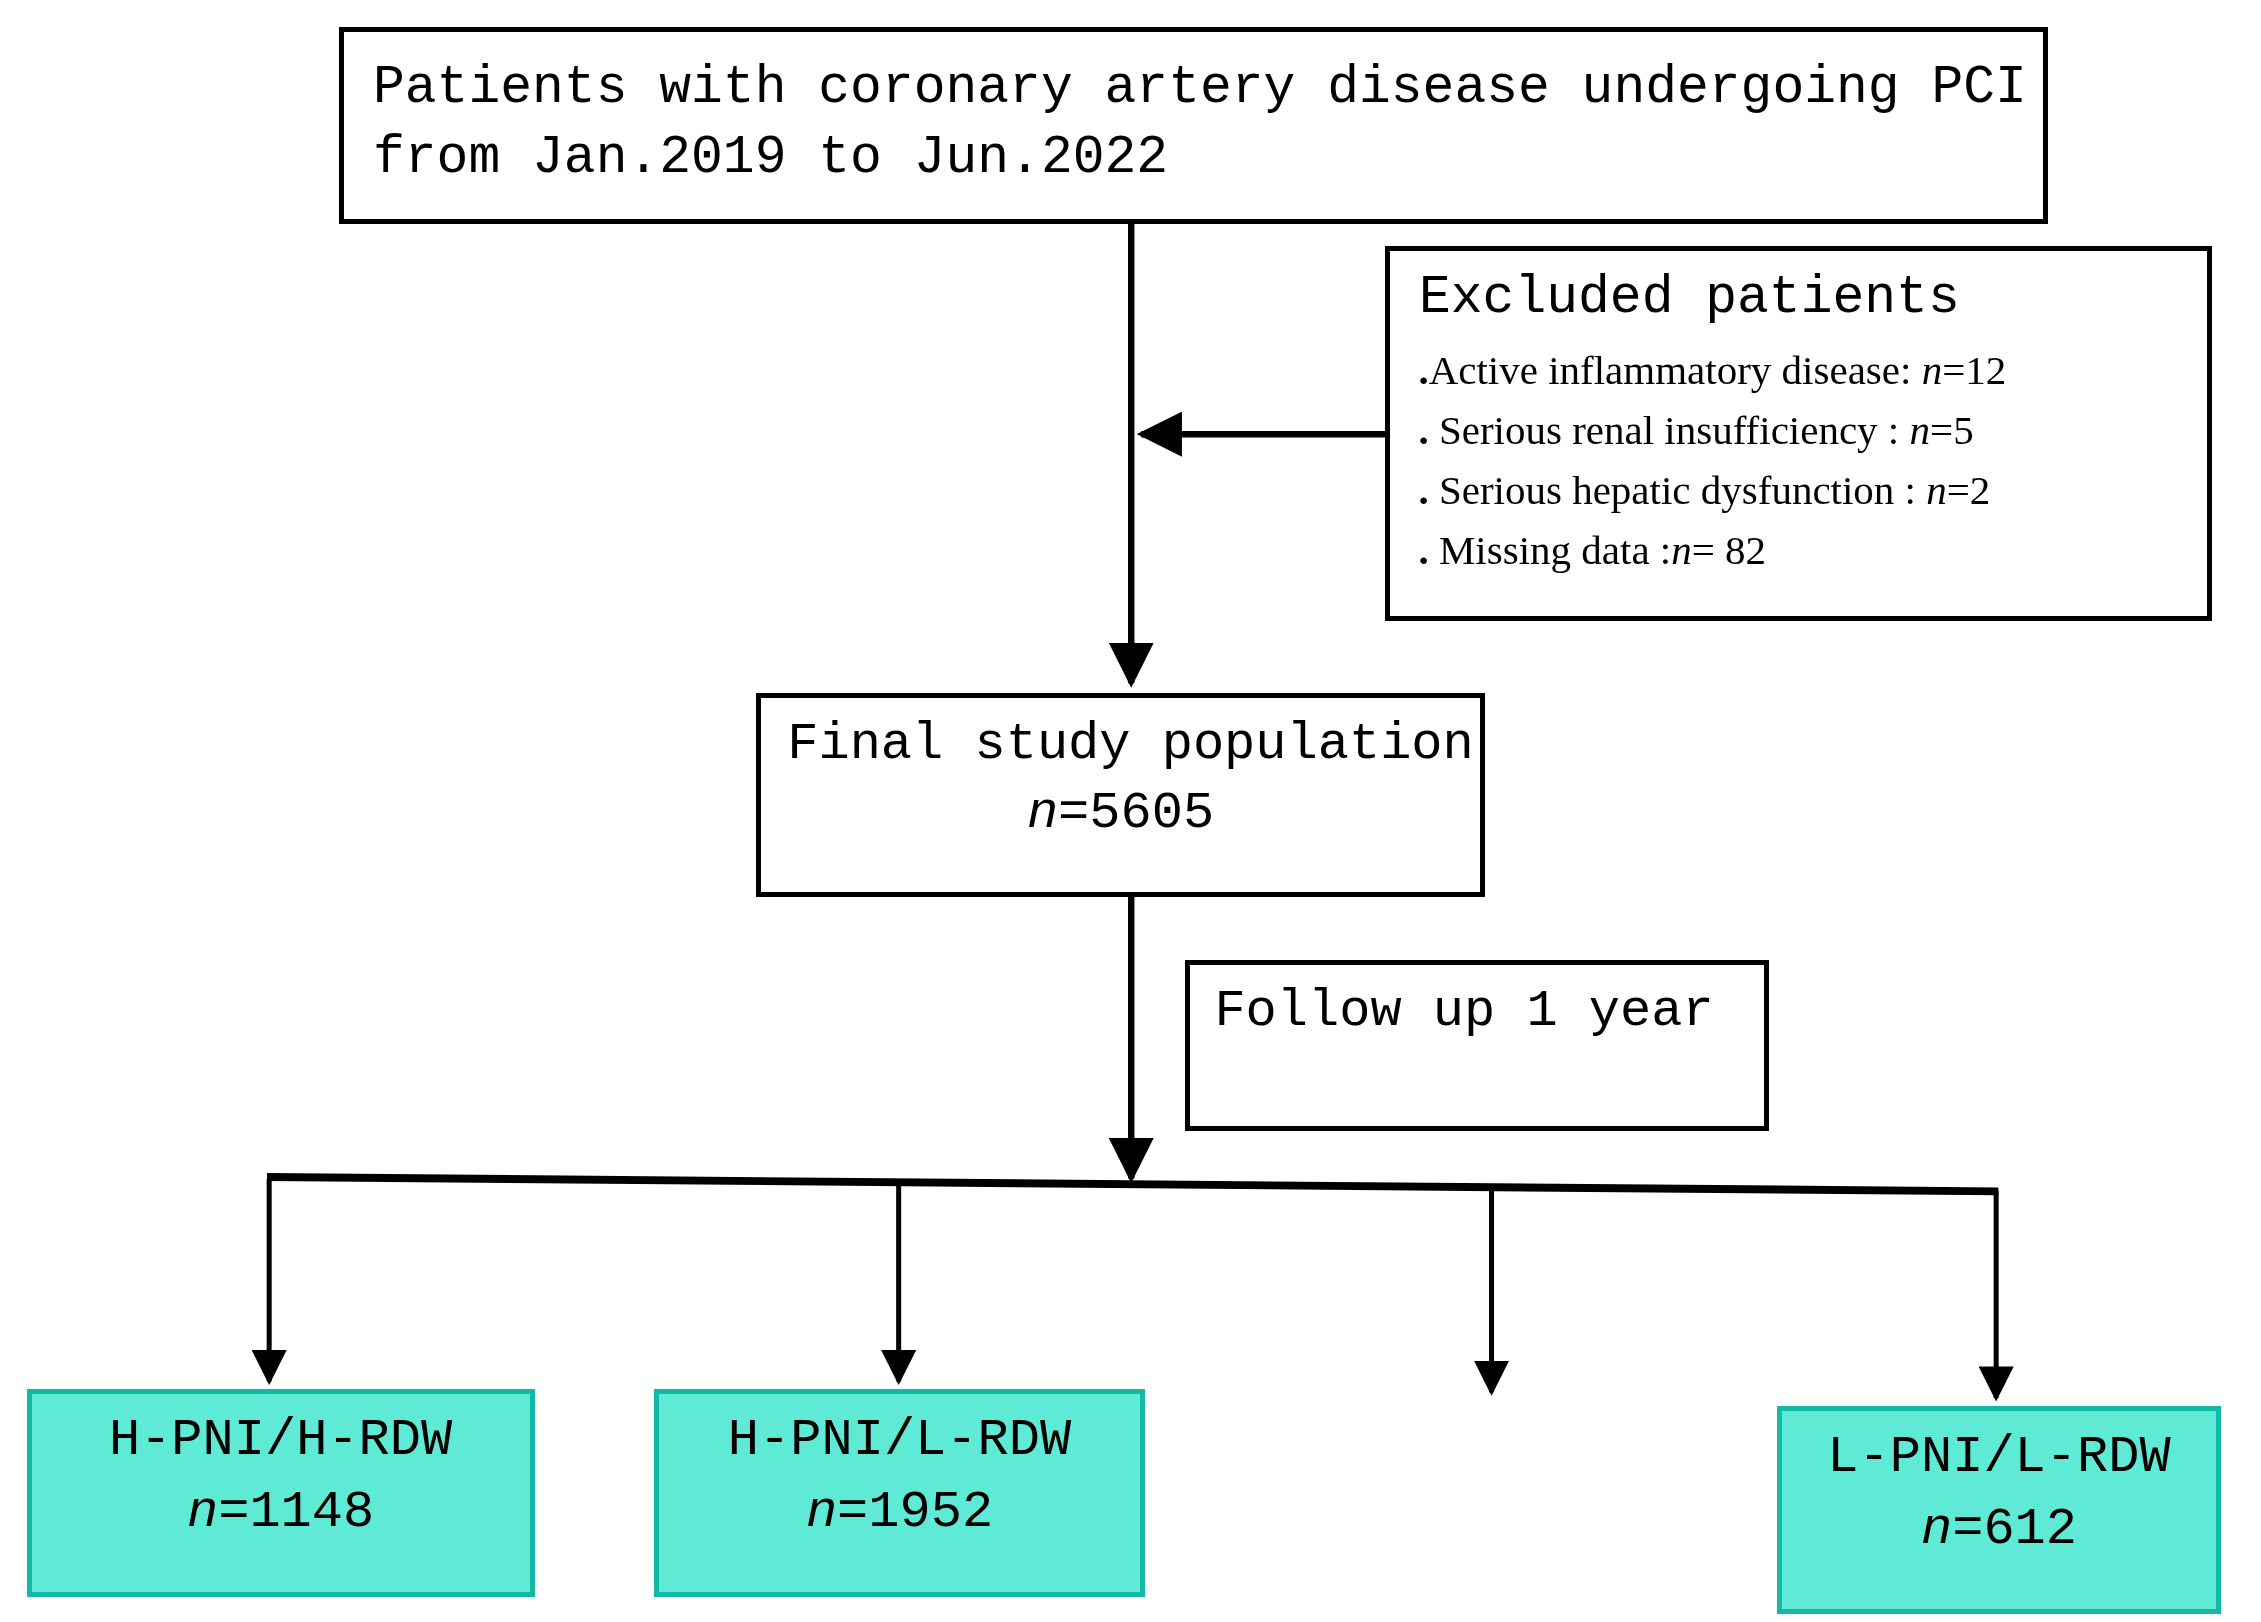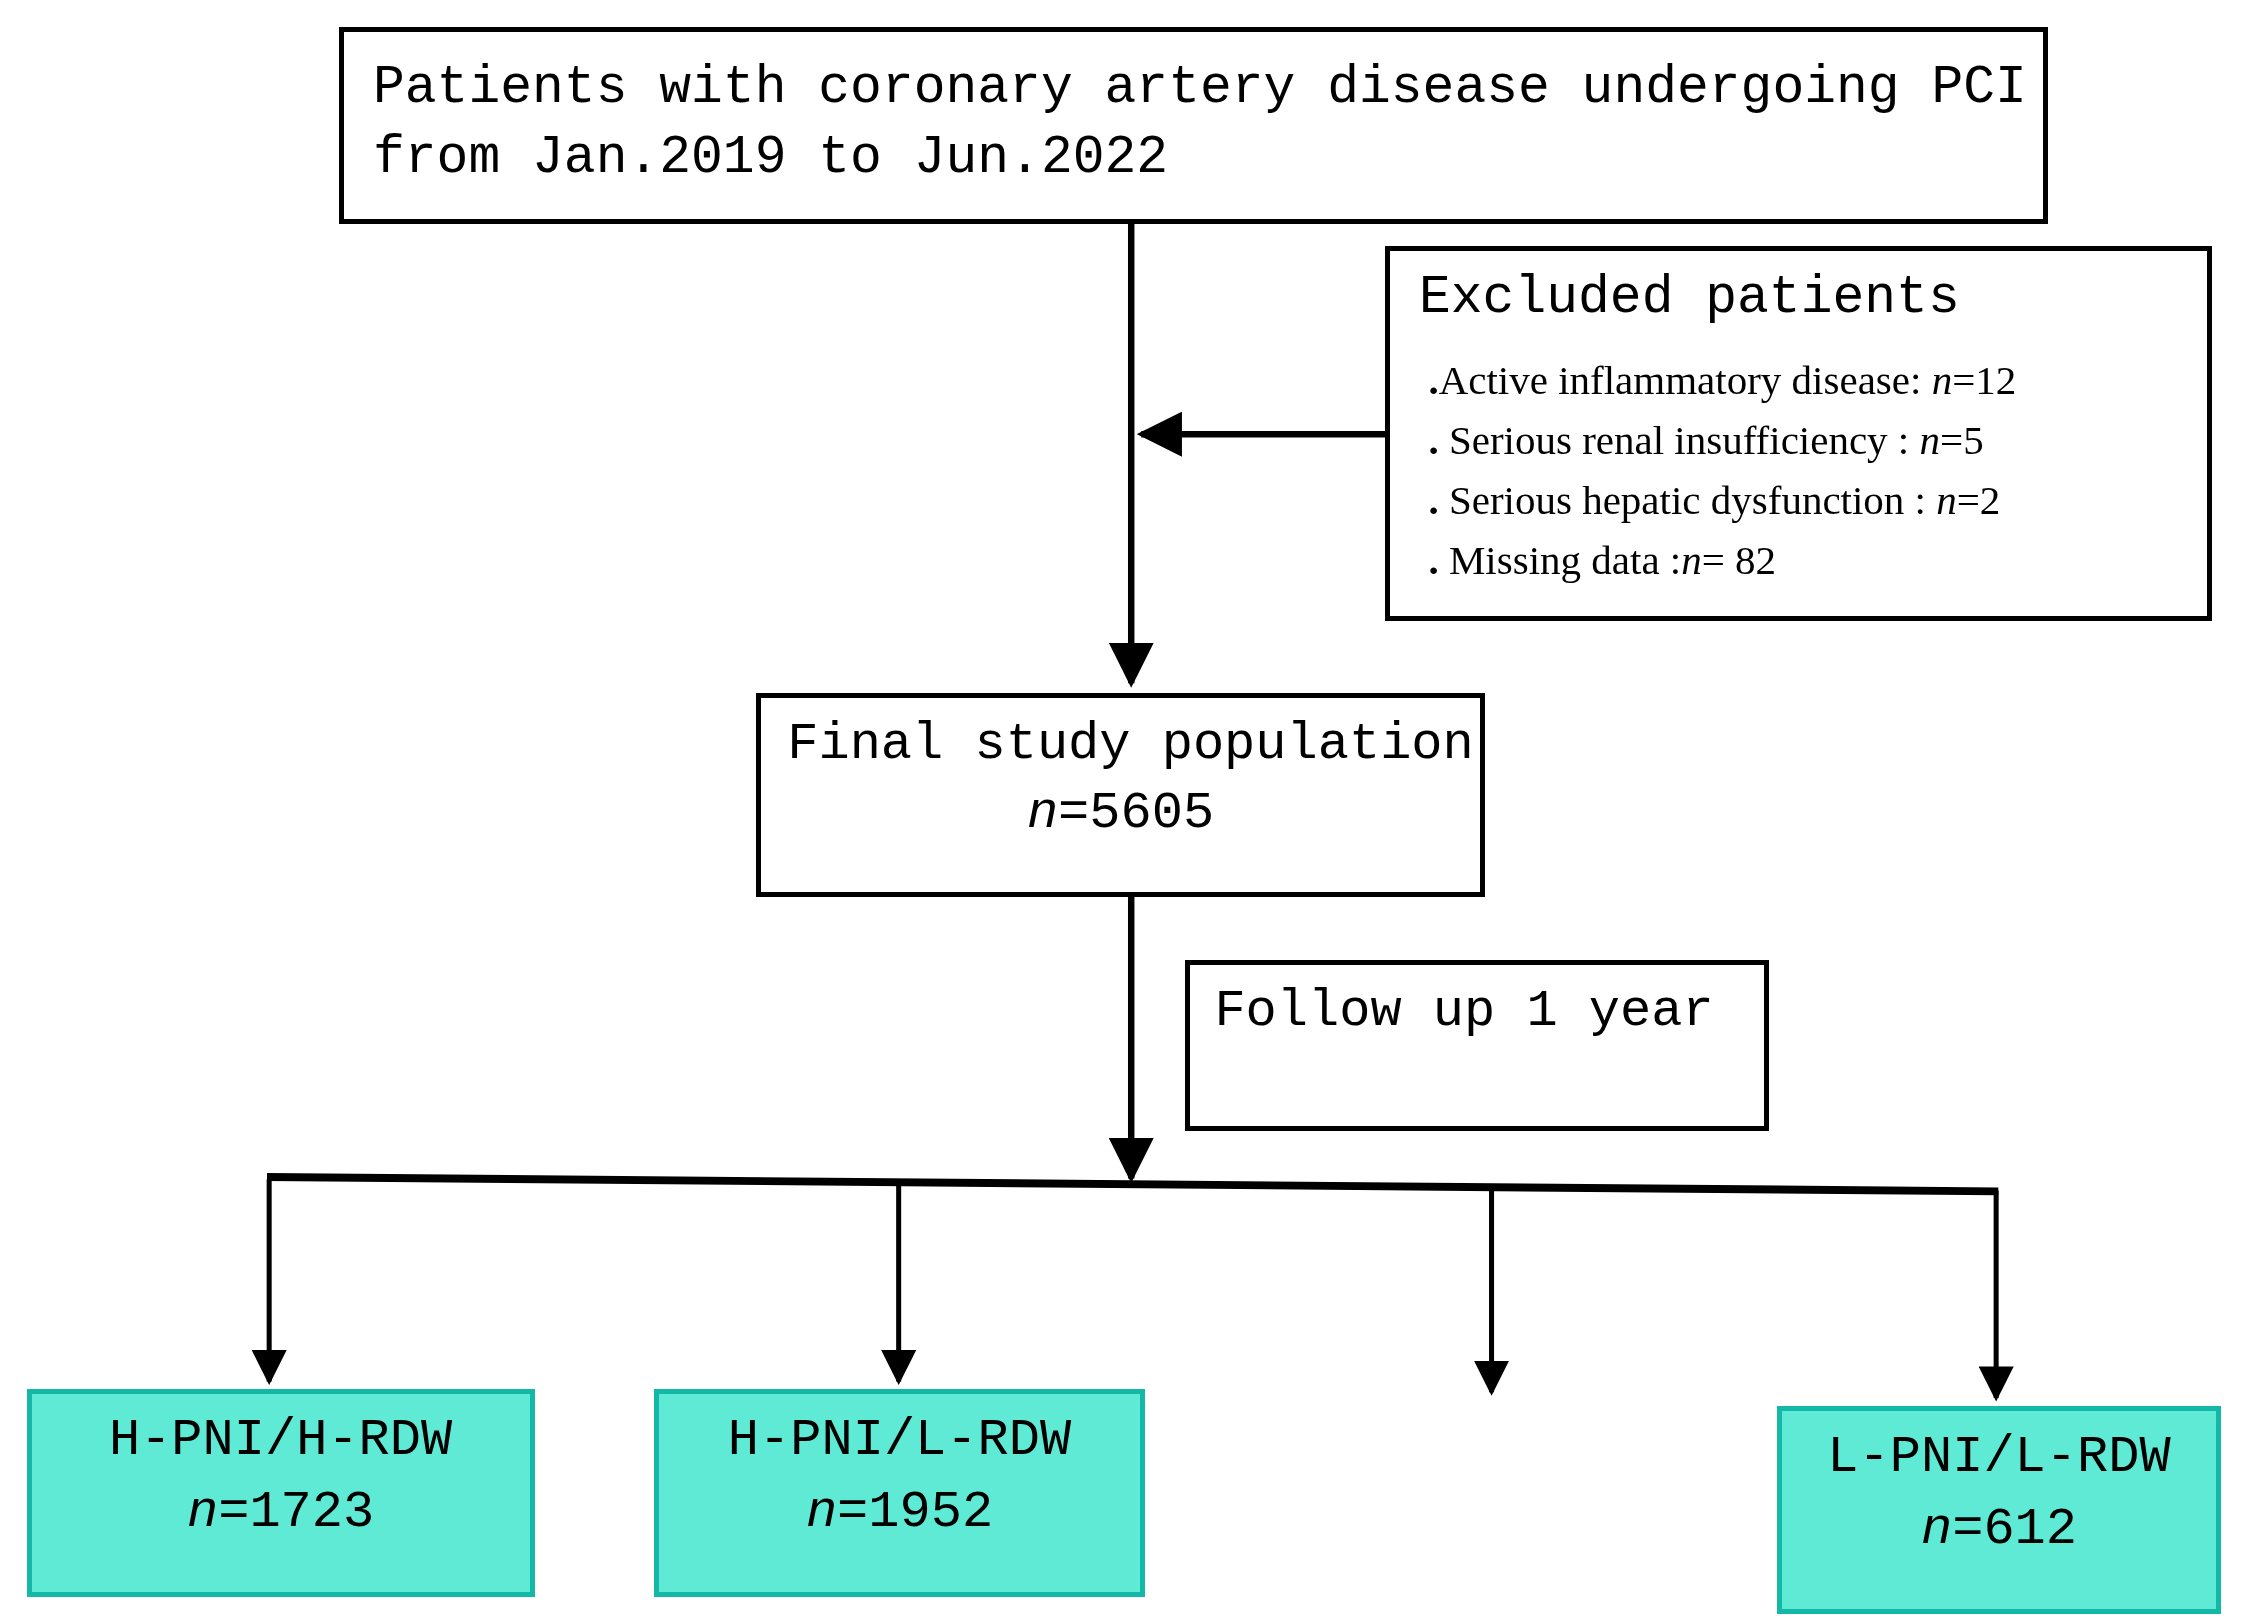--- a/index.html
+++ b/index.html
@@ -15,21 +15,21 @@
 
   
   #box-cohort{left:339px;top:26.6px;width:1709px;height:197px;}
   #box-cohort .line{font-size:53px;line-height:66px;padding-left:29px;white-space:nowrap;}
   #box-cohort .l1{top:23px;}
   #box-cohort .l2{top:93px;}
 
   
   #box-excluded{left:1385px;top:246px;width:827px;height:375px;}
   #box-excluded .head{top:16px;padding-left:29px;font-size:53px;line-height:63px;white-space:nowrap;}
-  #box-excluded ul{list-style:none;margin:14px;padding:0;position:absolute;top:85px;left:24.4px;right:7.2px;}
+  #box-excluded ul{list-style:none;margin:4px;padding:0;position:absolute;top:85px;left:24.4px;right:7.2px;}
   #box-excluded li{font-family:"Liberation Serif", serif;font-size:41px;line-height:60px;
                    white-space:nowrap;}
   #box-excluded li .bullet{font-weight:bold;letter-spacing:0;}
 
   
   #box-final{left:756px;top:693px;width:729px;height:204px;}
   #box-final .l1{top:16px;font-size:52px;line-height:62px;text-align:center;margin-left:20px;}
   #box-final .l2{top:85px;font-size:52px;line-height:62px;text-align:center;}
 
   
@@ -101,21 +101,21 @@
     <div class="txt l1 sans">Final study population</div>
     <div class="txt l2 sans"><span class="ital">n</span><span>=5605</span></div>
   </div>
 
   <div class="box" id="box-follow">
     <div class="txt l1 sans">Follow up 1 year</div>
   </div>
 
   <div class="gbox" id="gbox-0">
     <div class="g1 sans">H-PNI/H-RDW</div>
-    <div class="g2 sans"><span class="ital">n</span><span>=1723</span></div>
+    <div class="g2 sans"><span class="ital">n</span><span>=1148</span></div>
   </div>
 
   <div class="gbox" id="gbox-1">
     <div class="g1 sans">H-PNI/L-RDW</div>
     <div class="g2 sans"><span class="ital">n</span><span>=1952</span></div>
   </div>
 
 
   <div class="gbox" id="gbox-3">
     <div class="g1 sans">L-PNI/L-RDW</div>

